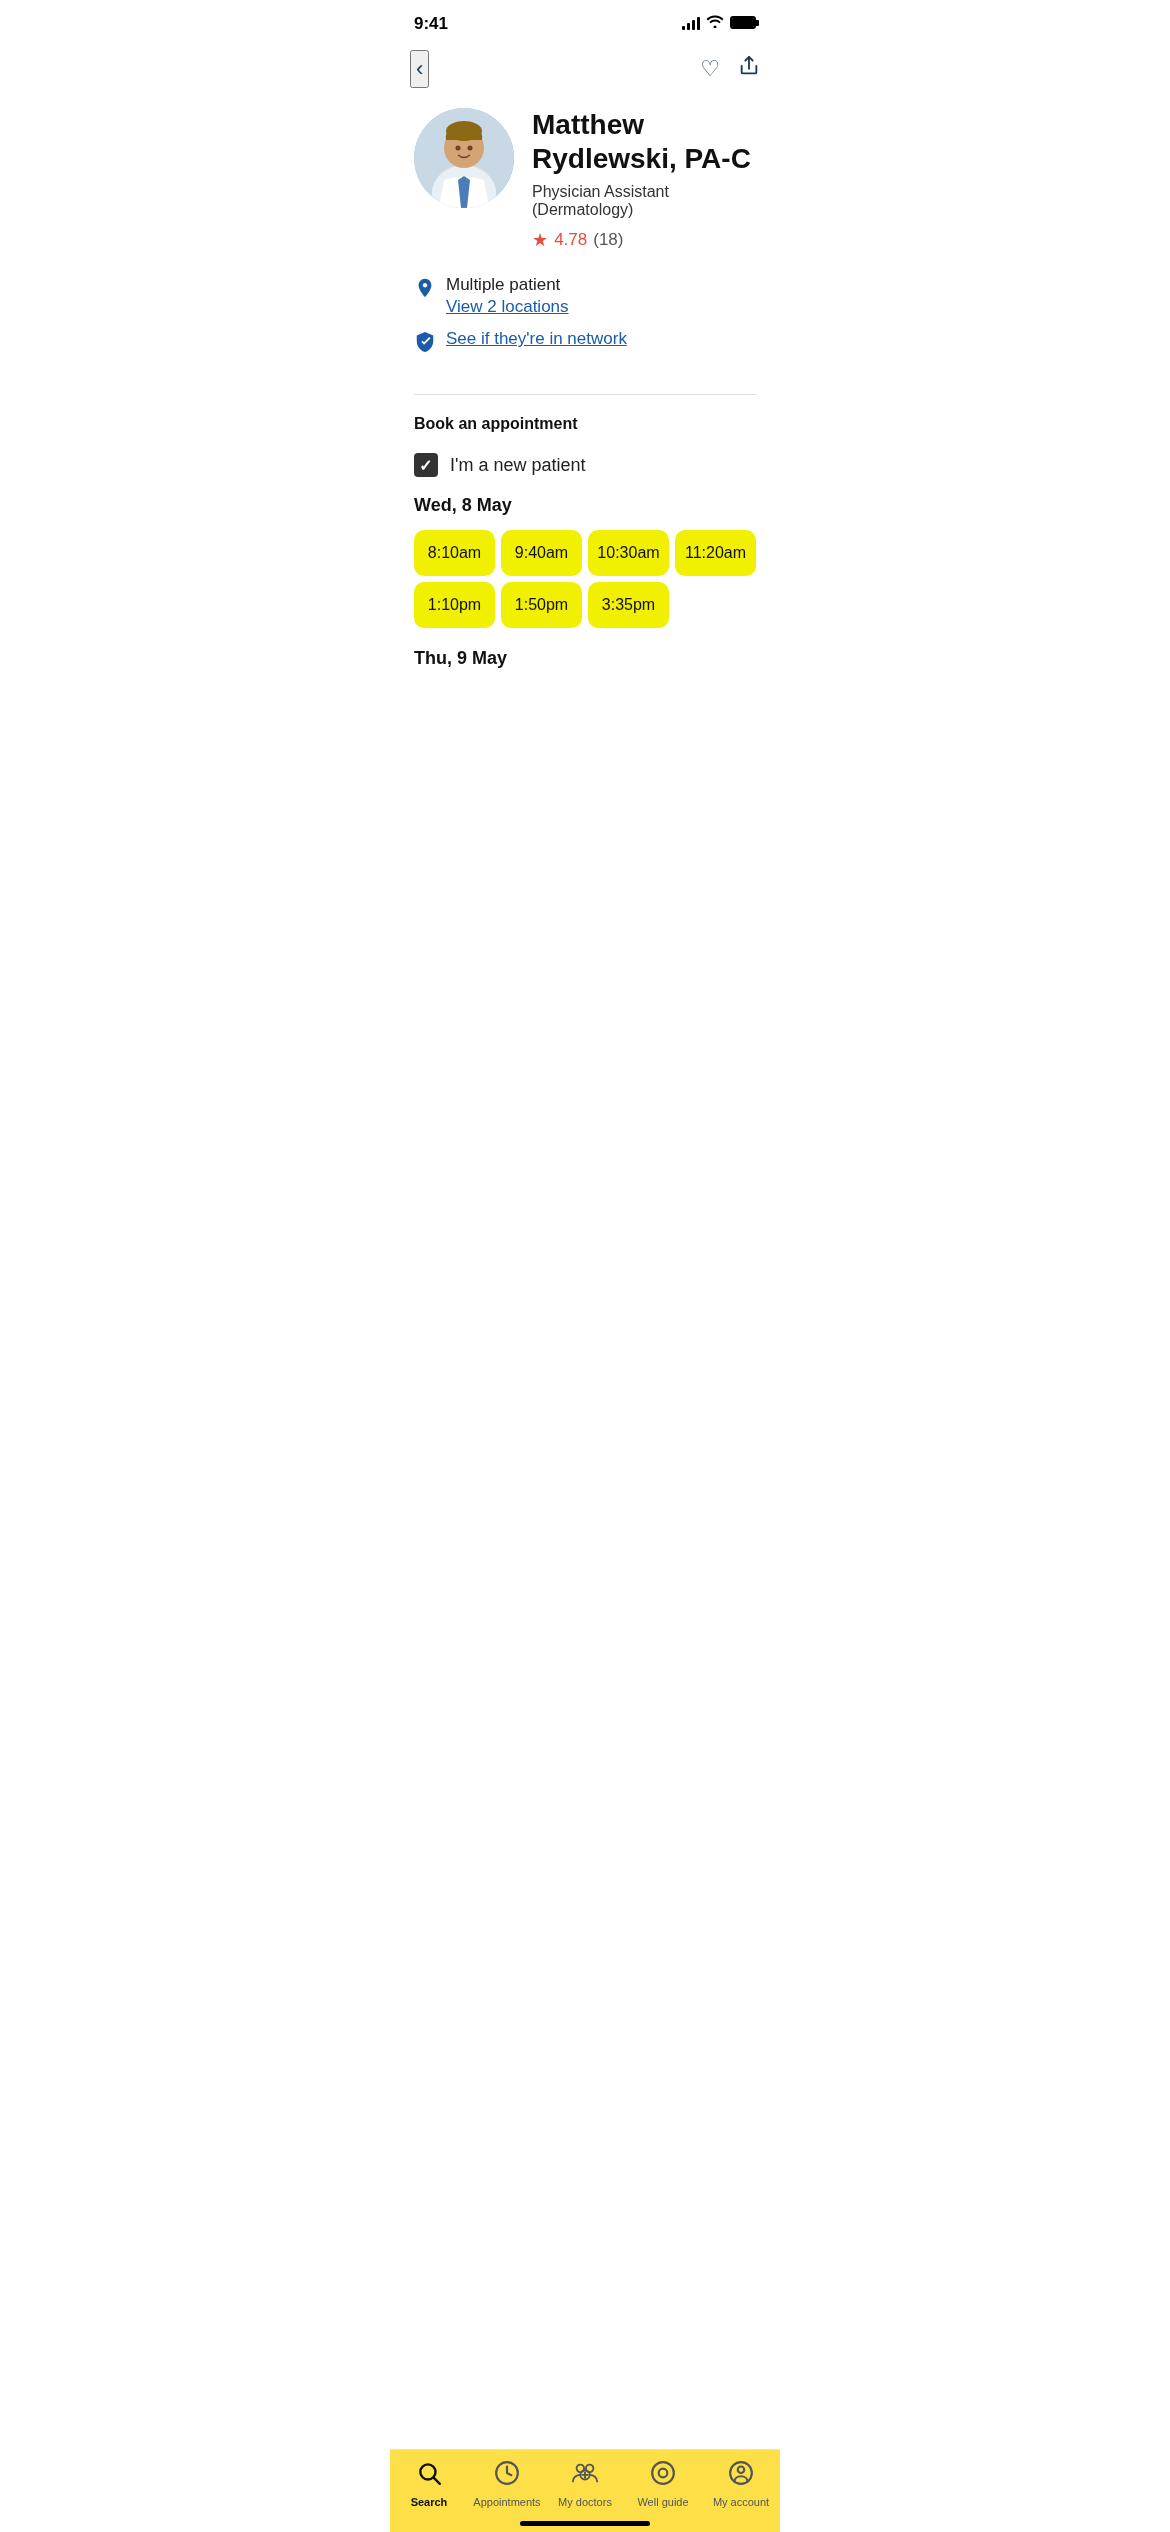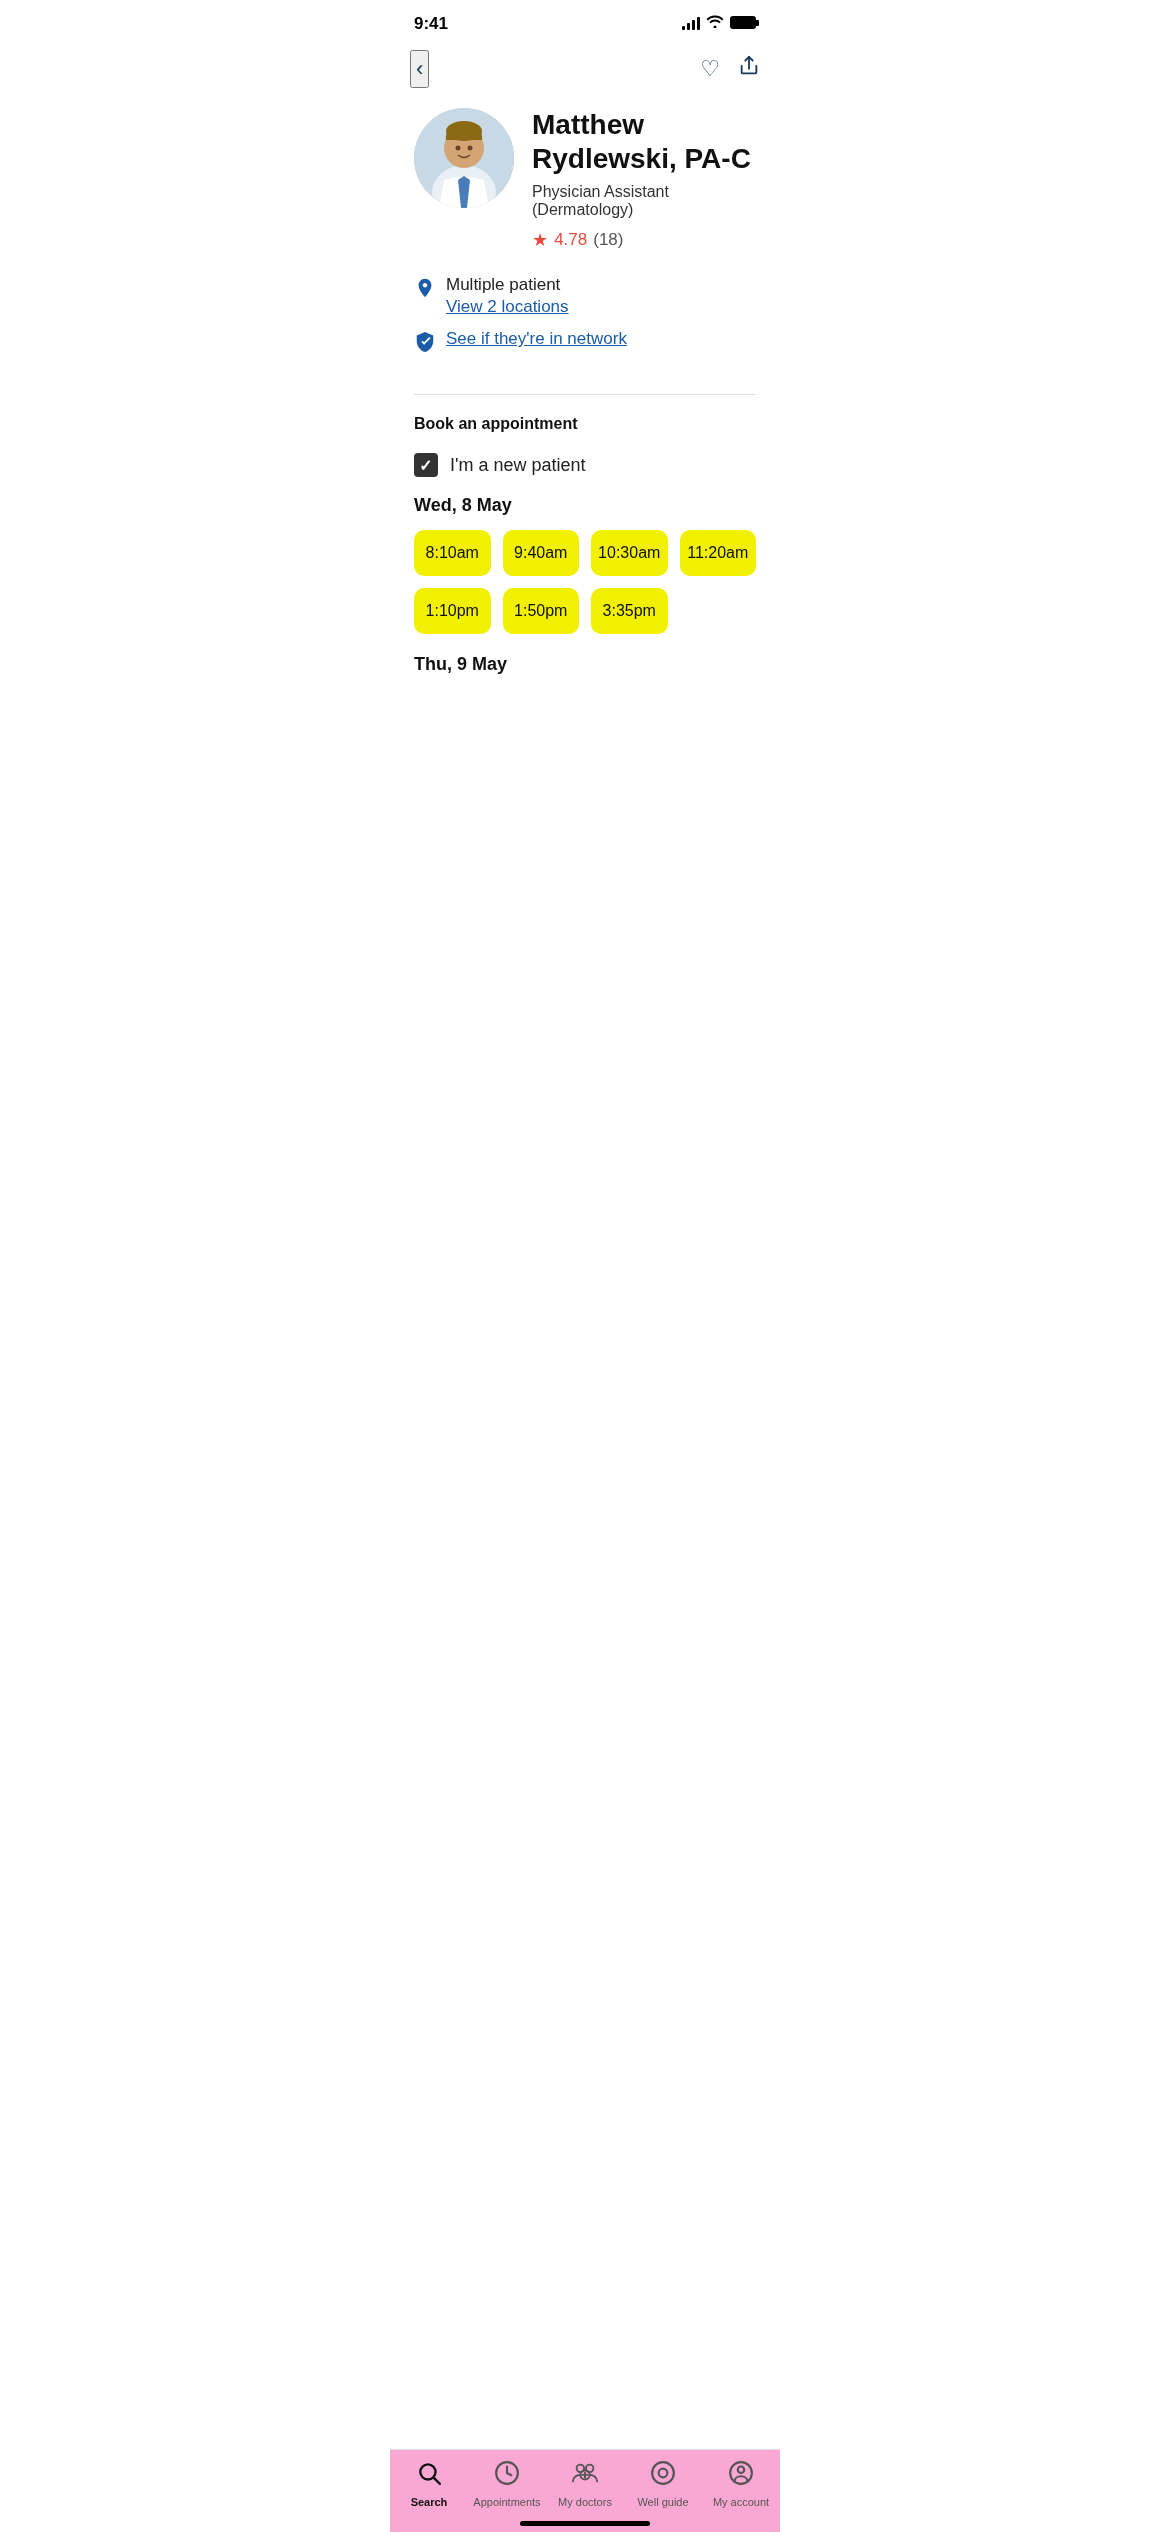--- a/index.html
+++ b/index.html
@@ -263,21 +263,21 @@
     }
     .day-label {
       font-size: 18px;
       font-weight: 600;
       color: #111;
       margin-bottom: 14px;
     }
     .time-slots {
       display: grid;
       grid-template-columns: repeat(4, 1fr);
-      gap: 12px;
+      gap: 6px;
     }
     .time-slot {
       background: #f0f000;
       border-radius: 10px;
       padding: 14px 6px;
       text-align: center;
       font-size: 16px;
       font-weight: 500;
       color: #111;
       cursor: pointer;
@@ -293,21 +293,21 @@
       color: #111;
     }
 
     
     .bottom-nav {
       position: fixed;
       bottom: 0;
       left: 50%;
       transform: translateX(-50%);
       width: 390px;
-      background: #f9a8d4;
+      background: #fde047;
       border-top: 1px solid #e0e0e0;
       display: flex;
       justify-content: space-around;
       align-items: center;
       padding: 10px 0 24px;
     }
     .nav-item {
       display: flex;
       flex-direction: column;
       align-items: center;

